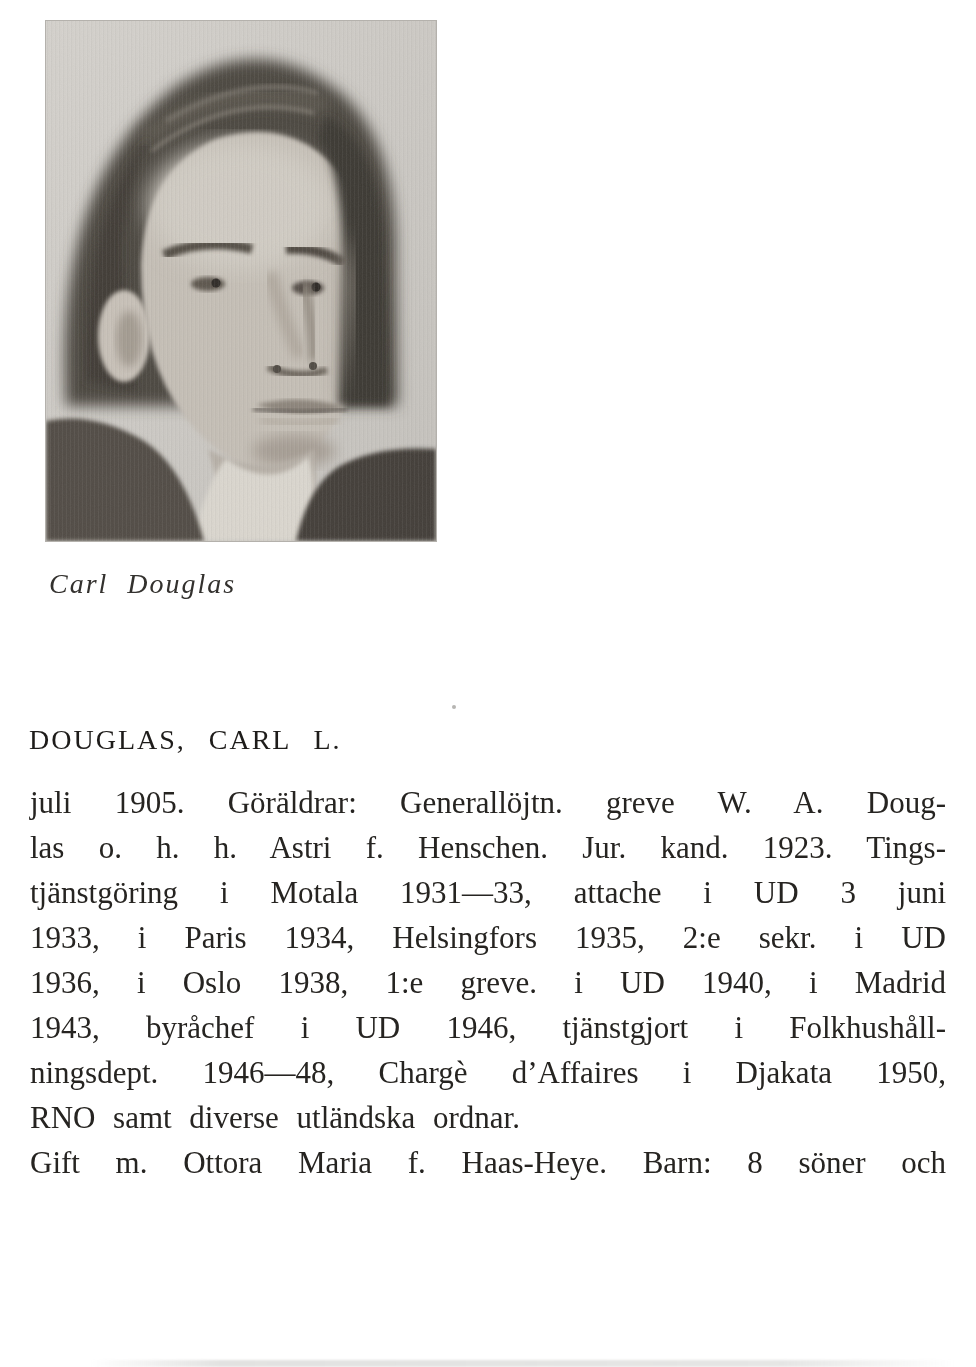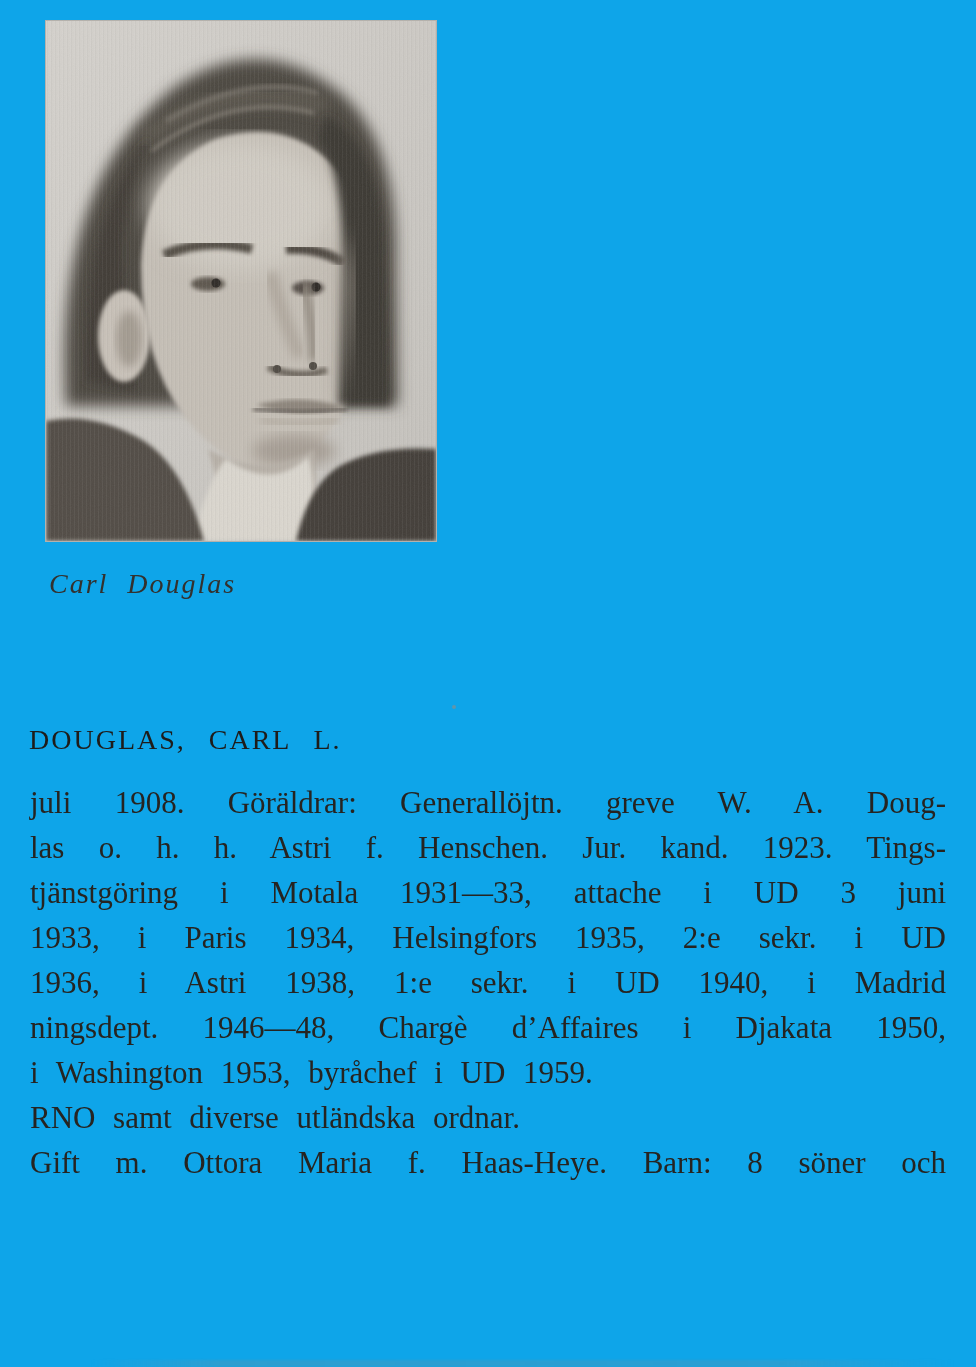--- a/index.html
+++ b/index.html
@@ -4,21 +4,21 @@
 <style>
   html, body { margin: 0; padding: 0; }
   body {
     font-family: "Liberation Serif", "DejaVu Serif", serif;
     background: #e8e8e6;
   }
   .page {
     position: relative;
     width: 976px;
     height: 1367px;
-    background: #0ea5e9;
+    background: #ffffff;
     overflow: hidden;
     margin: 0 auto;
   }
   
   .bottom-shade {
     position: absolute;
     left: 90px; right: 20px; bottom: 0;
     height: 7px;
     background: linear-gradient(to right, rgba(140,140,135,0), rgba(140,140,135,0.25) 15%, rgba(140,140,135,0.22) 80%, rgba(140,140,135,0));
     filter: blur(1px);
@@ -168,26 +168,26 @@
       <rect x="0" y="0" width="390" height="520" filter="url(#grain)" opacity="0.22"></rect>
     </svg>
     <div class="scanlines"></div>
   </div>
 
   <div class="caption">Carl Douglas</div>
 
   <div class="heading">DOUGLAS, CARL L.</div>
 
   <div class="entry-body">
-    <div class="line j">juli 1908. Göräldrar: Generallöjtn. greve W. A. Doug-</div>
+    <div class="line j">juli 1905. Göräldrar: Generallöjtn. greve W. A. Doug-</div>
     <div class="line j">las o. h. h. Astri f. Henschen. Jur. kand. 1923. Tings-</div>
     <div class="line j">tjänstgöring i Motala 1931—33, attache i UD 3 juni</div>
     <div class="line j">1933, i Paris 1934, Helsingfors 1935, 2:e sekr. i UD</div>
-    <div class="line j">1936, i Astri 1938, 1:e sekr. i UD 1940, i Madrid</div>
+    <div class="line j">1936, i Oslo 1938, 1:e greve. i UD 1940, i Madrid</div>
+    <div class="line j">1943, byråchef i UD 1946, tjänstgjort i Folkhushåll-</div>
     <div class="line j">ningsdept. 1946—48, Chargè d’Affaires i Djakata 1950,</div>
-    <div class="line">i Washington 1953, byråchef i UD 1959.</div>
     <div class="line">RNO samt diverse utländska ordnar.</div>
     <div class="line j">Gift m. Ottora Maria f. Haas-Heye. Barn: 8 söner och</div>
   </div>
 
   <div class="speck"></div>
   <div class="bottom-shade"></div>
 </div>
 
 </body></html>

